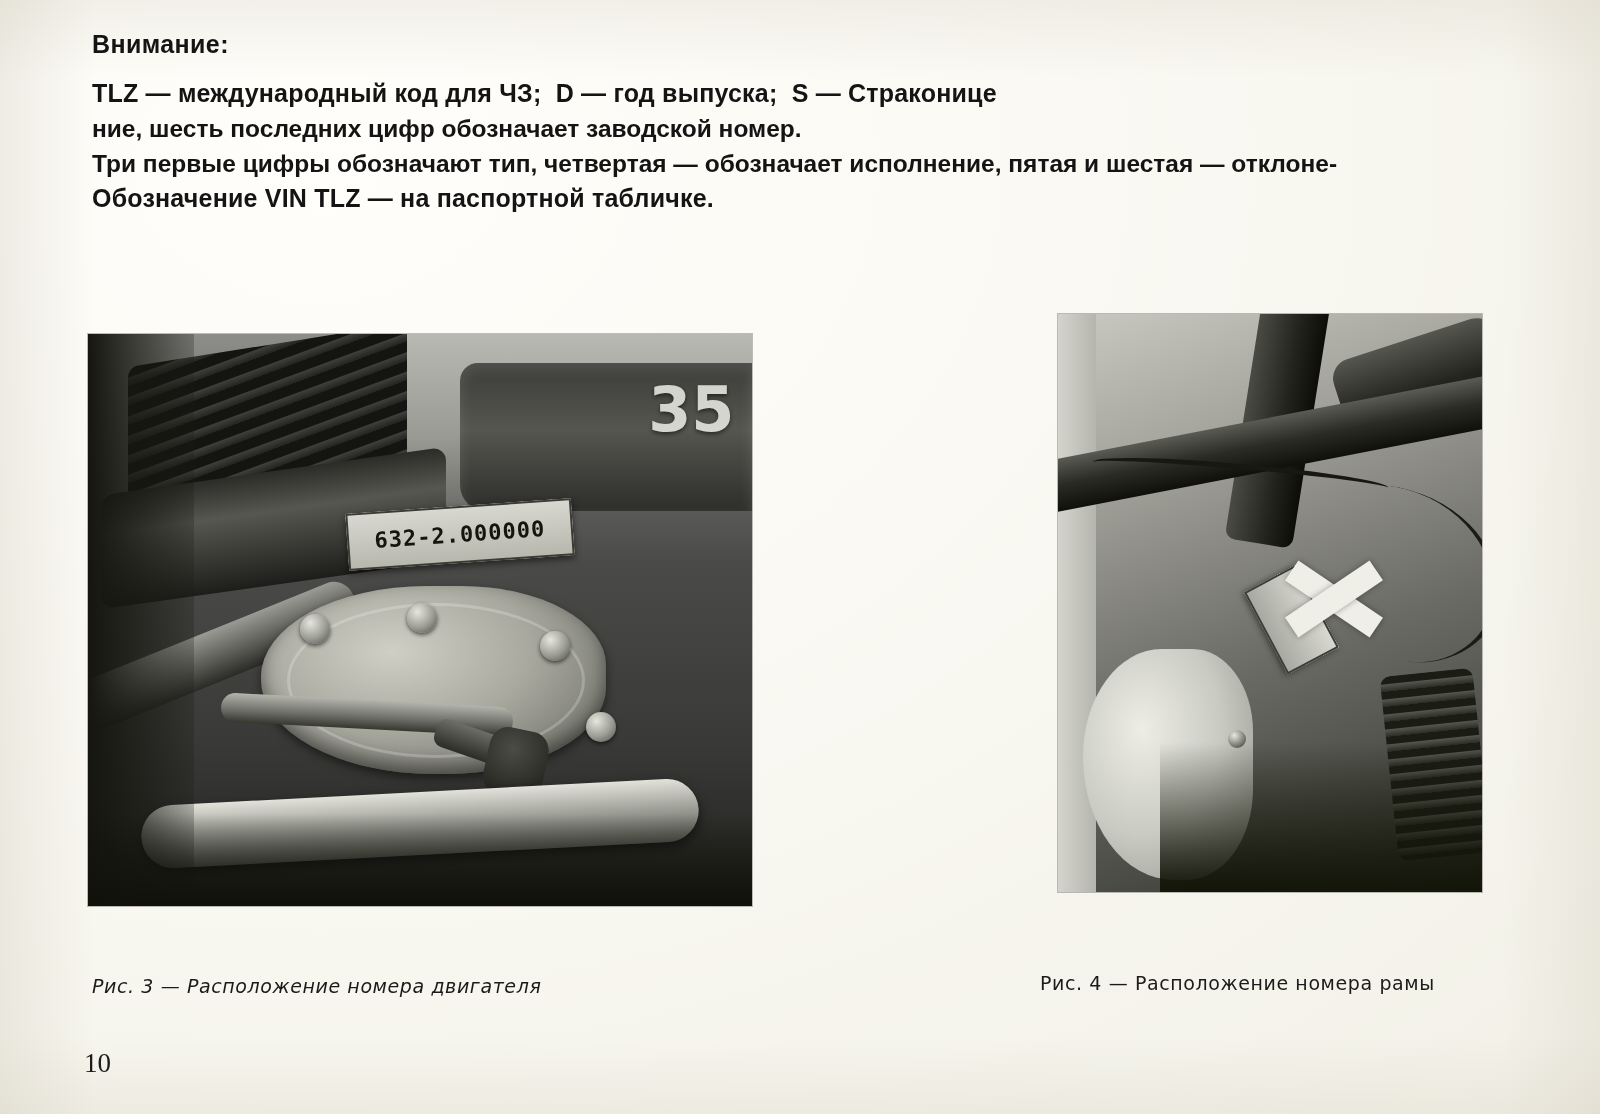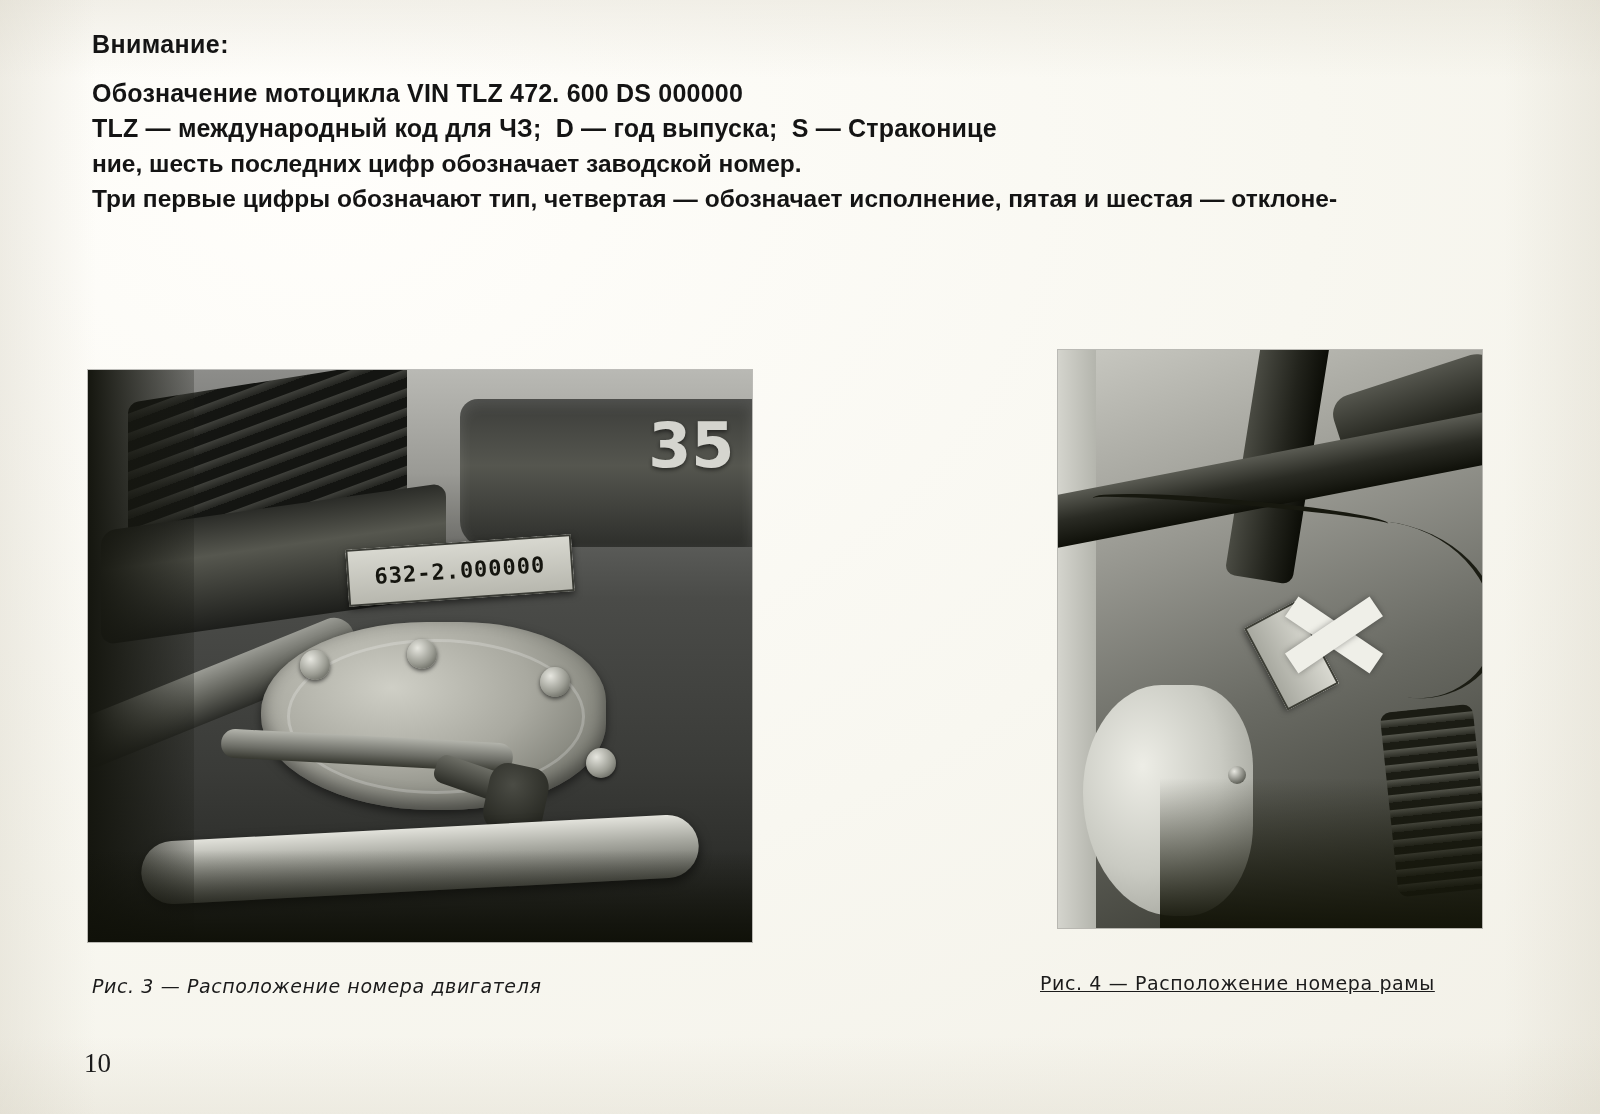--- a/index.html
+++ b/index.html
@@ -58,21 +58,20 @@
     font-size: 24.5px;
     letter-spacing: 0px;
   }
 
   
   .fig {
     position: absolute;
     overflow: hidden;
     background: #2a2a2a;
     box-shadow: 0 0 0 1px rgba(0,0,0,.25);
-    margin-top: 36px;
   }
   #fig3 {
     left: 88px;
     top: 334px;
     width: 664px;
     height: 572px;
   }
   #fig4 {
     left: 1058px;
     top: 314px;
@@ -82,21 +81,21 @@
 
   .caption {
     position: absolute;
     font-size: 19px;
     color: #1b1b1b;
     letter-spacing: .6px;
     white-space: nowrap;
     font-family: "DejaVu Sans", sans-serif;
   }
   #cap3 { left: 92px; top: 975px; font-style: italic; }
-  #cap4 { left: 1040px; top: 972px; text-decoration: underline; }
+  #cap4 { left: 1040px; top: 972px; }
 
   .page-num {
     position: absolute;
     left: 68px;
     top: 1048px;
     font-size: 27px;
     color: #1b1b1b;
     font-family: Liberation Serif, serif;
     margin-left: 16px;
   }
@@ -280,24 +279,24 @@
   }
 </style>
 </head>
 <body>
 
 <div class="page">
   <div class="grain"></div>
 
   <div class="text-block">
     <p class="heading">Внимание:</p>
-    <p class="para-line line-vin">Обозначение мотоцикла VIN TLZ 472. 600 DS 000000</p>
     <p class="para-line line-vin">TLZ — международный код для ЧЗ;  D — год выпуска;  S — Страконице</p>
     <p class="para-line line-wide">ние, шесть последних цифр обозначает заводской номер.</p>
     <p class="para-line line-wide">Три первые цифры обозначают тип, четвертая — обозначает исполнение, пятая и шестая — отклоне-</p>
+    <p class="para-line line-vin">Обозначение VIN TLZ — на паспортной табличке.</p>
   </div>
 
   <div class="fig" id="fig3">
     <div class="p3-base"></div>
     <div class="p3-sky"></div>
     <div class="p3-tank">
       <div class="p3-tank-num">35</div>
     </div>
     <div class="p3-cyl"></div>
     <div class="p3-head"></div>

